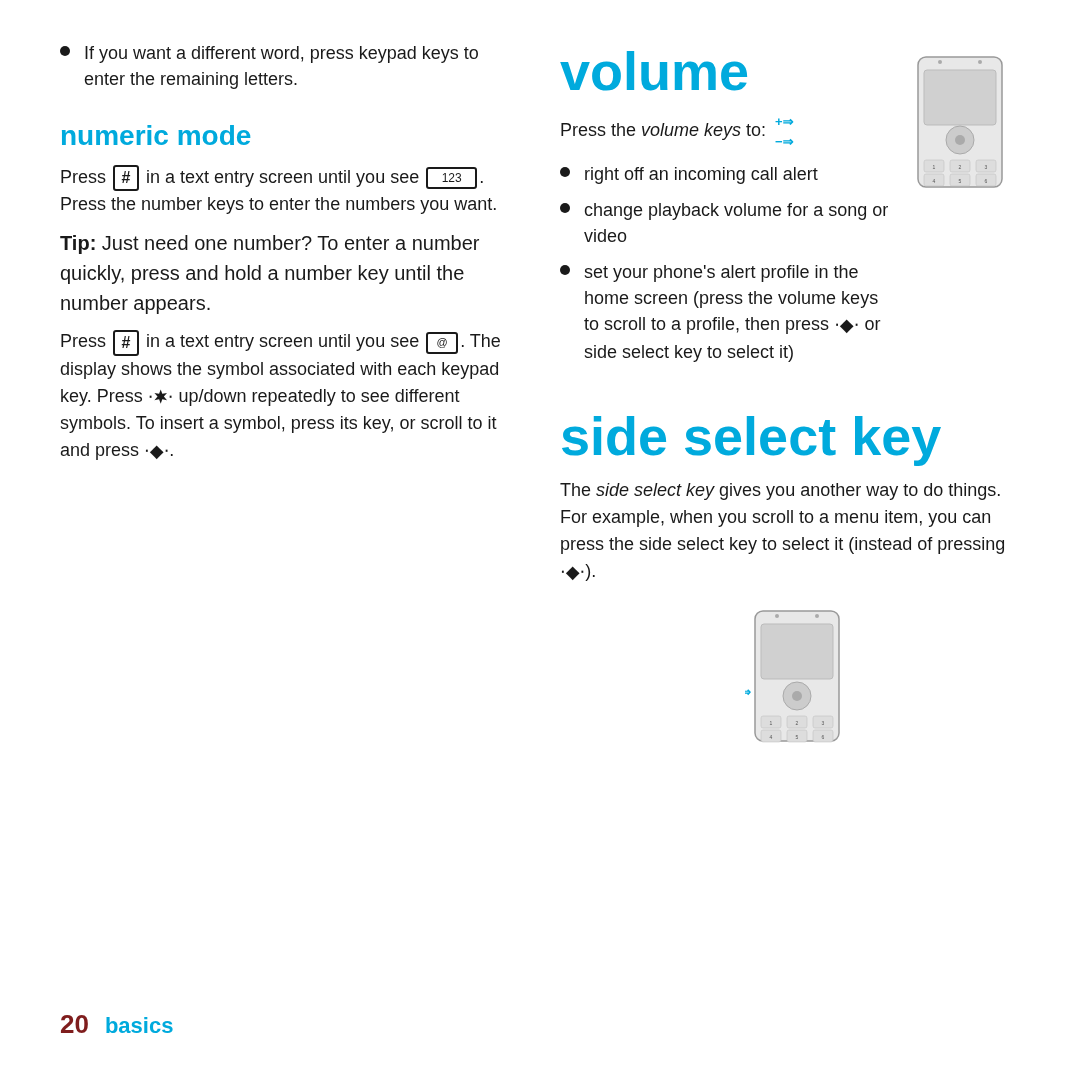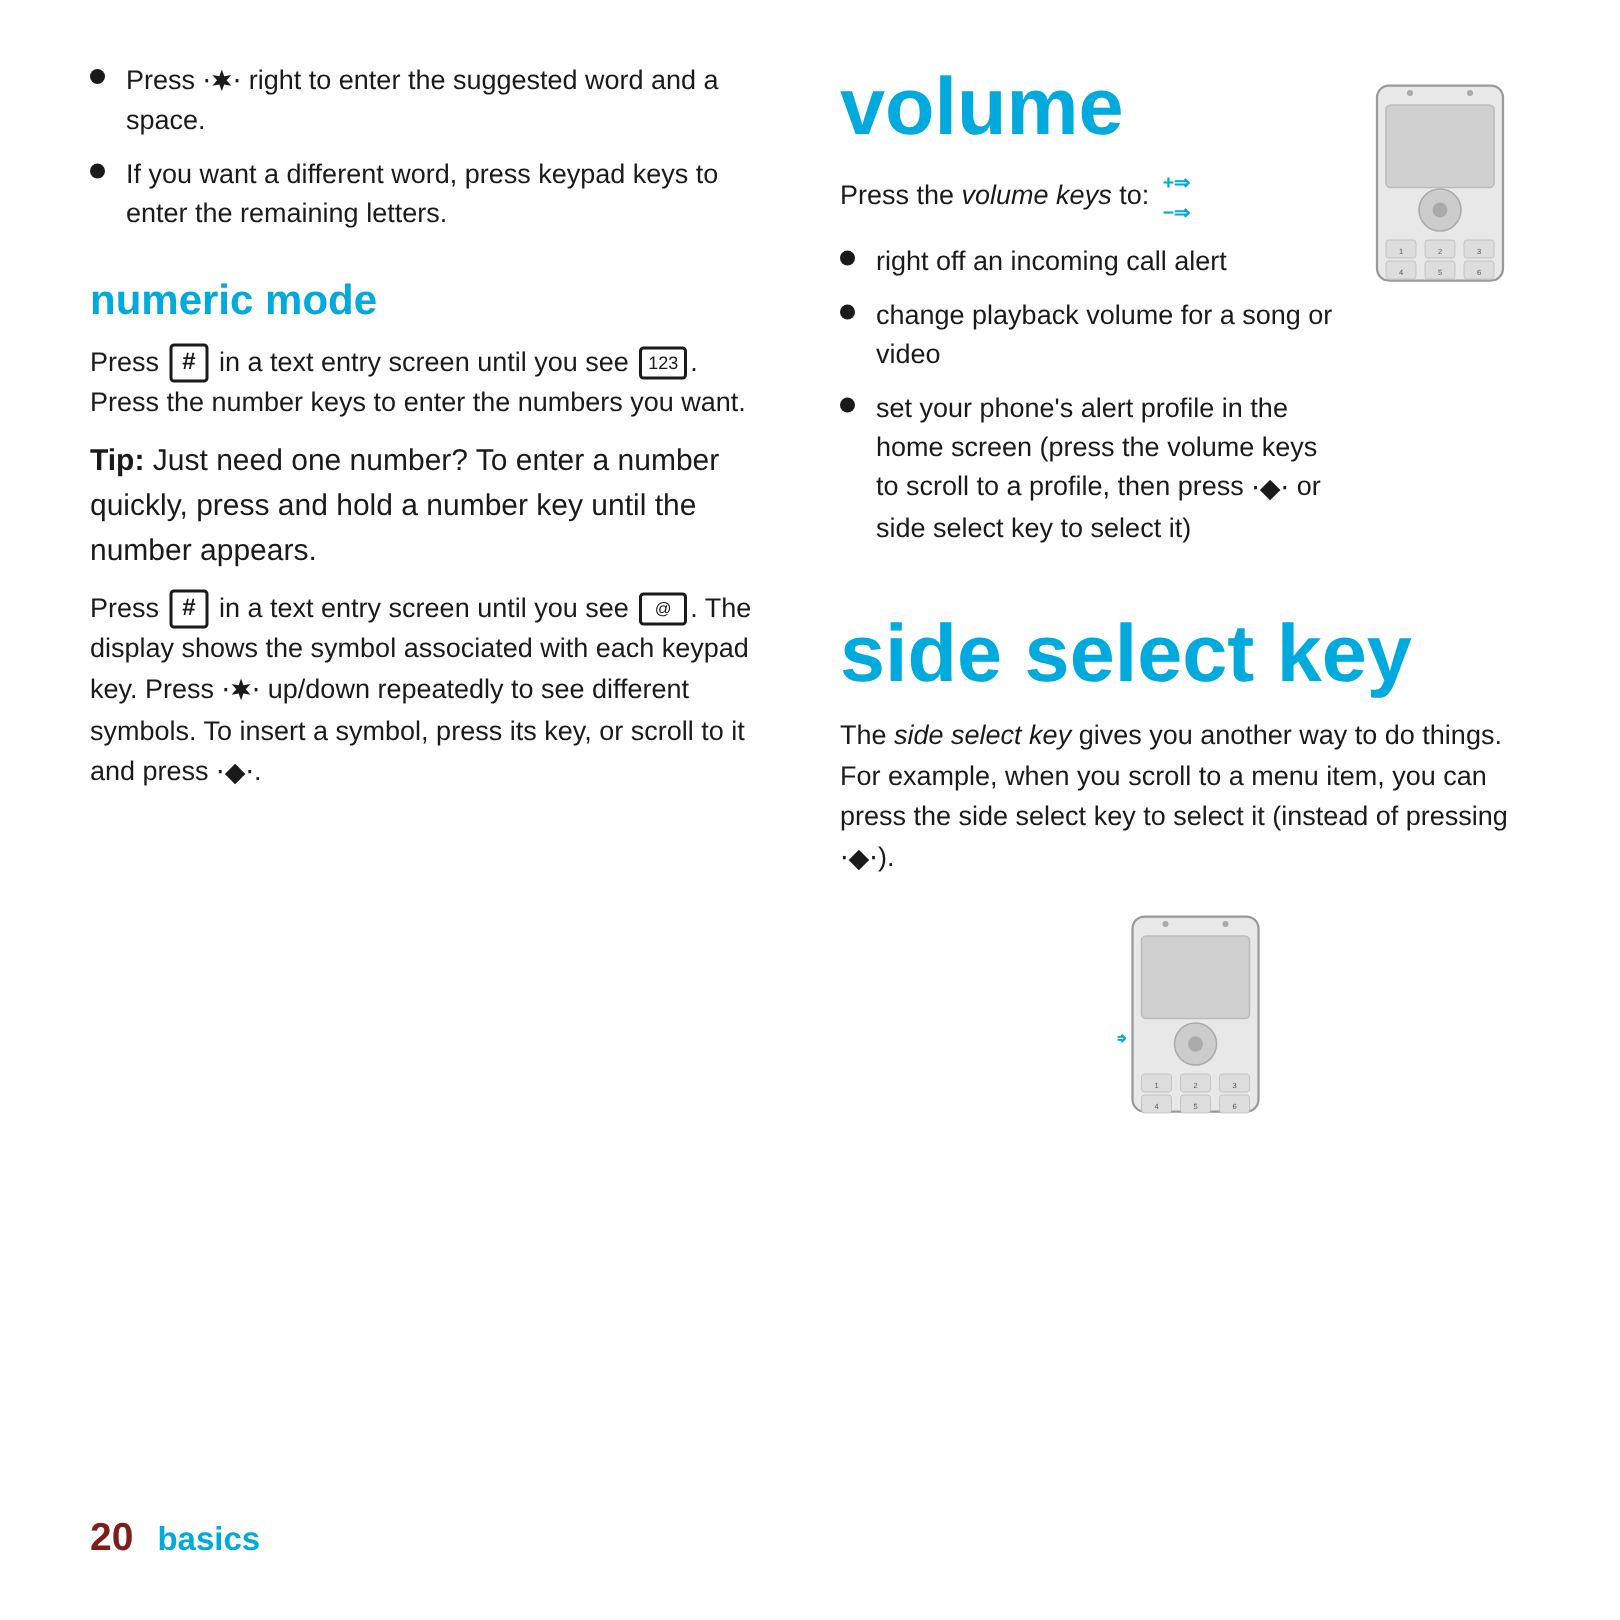--- a/index.html
+++ b/index.html
@@ -104,21 +104,21 @@
       font-size: 16px;
       font-weight: bold;
       vertical-align: middle;
       margin: 0 2px;
     }
 
     .icon-123 {
       display: inline-flex;
       align-items: center;
       justify-content: center;
-      width: 32px;
+      width: 51px;
       height: 22px;
       border: 2px solid #1a1a1a;
       border-radius: 3px;
       font-size: 12px;
       vertical-align: middle;
       margin: 0 2px;
     }
 
     .icon-sym {
       display: inline-flex;
@@ -219,26 +219,20 @@
     }
   </style>
 </head>
 <body>
 
 <div class="page-container">
 
   <div class="left-col">
 
     <ul class="bullet-list">
-      <li>
-        <span class="bullet-dot"></span>
-        <span class="bullet-text">
-          Press <span class="nav-key">⋅🟋⋅</span> right to enter the suggested word and a space.
-        </span>
-      </li>
       <li>
         <span class="bullet-dot"></span>
         <span class="bullet-text">
           If you want a different word, press keypad keys to enter the remaining letters.
         </span>
       </li>
     </ul>
 
     <div>
       <div class="section-heading">numeric mode</div>

